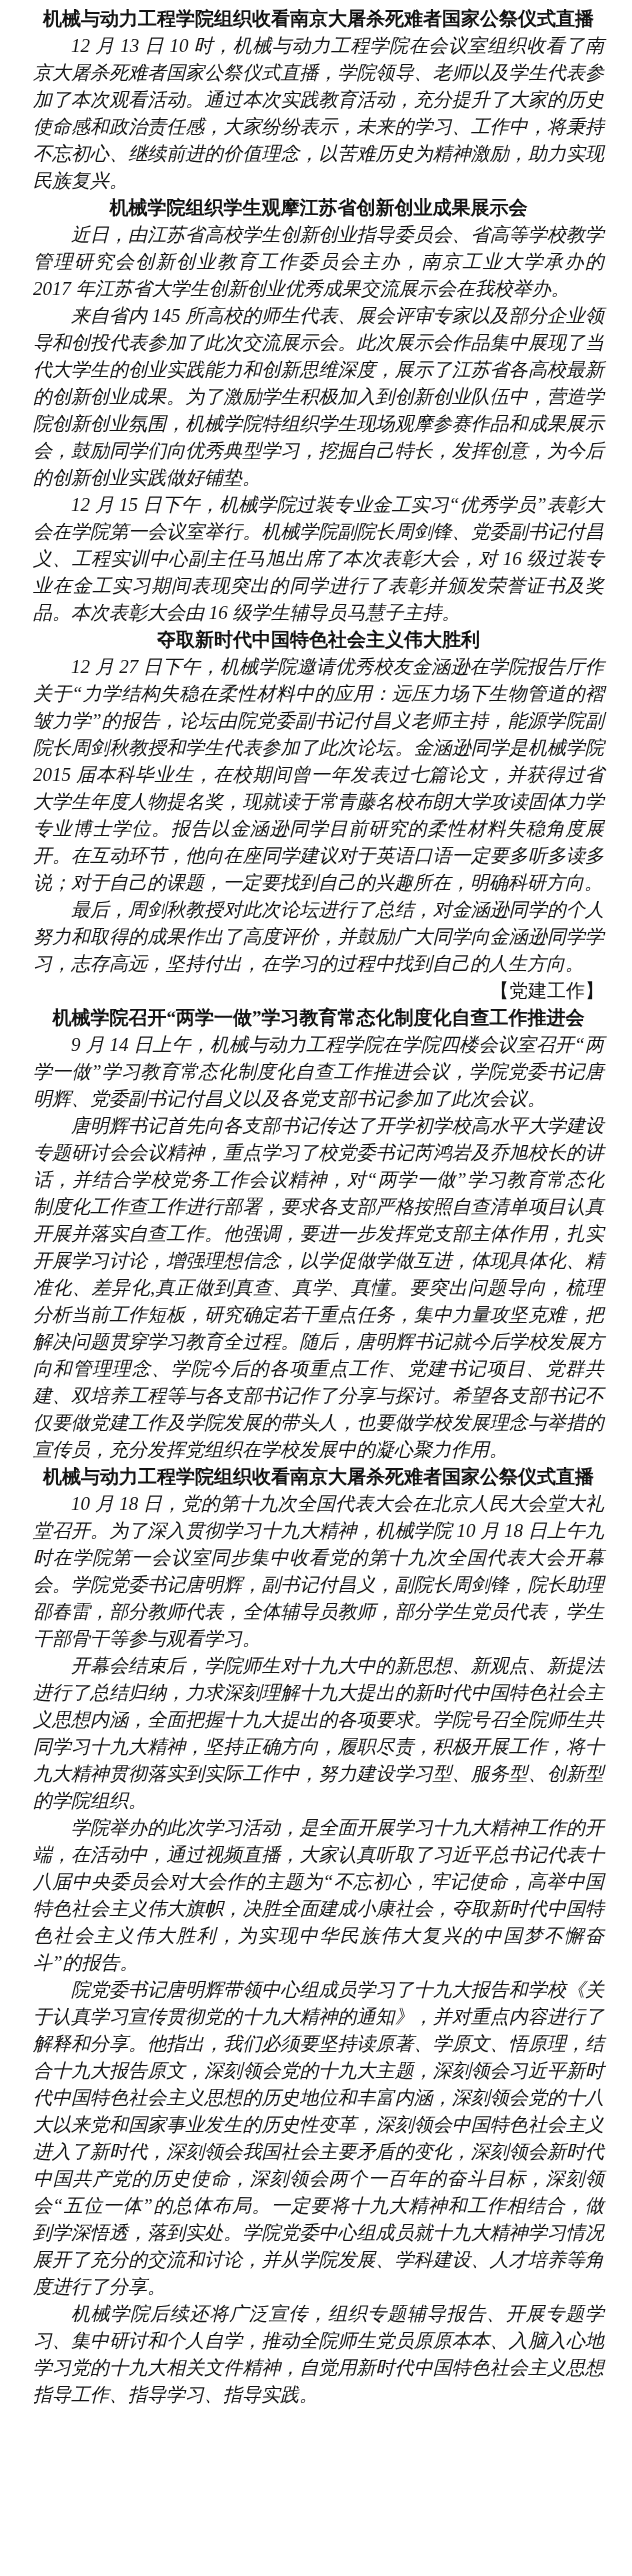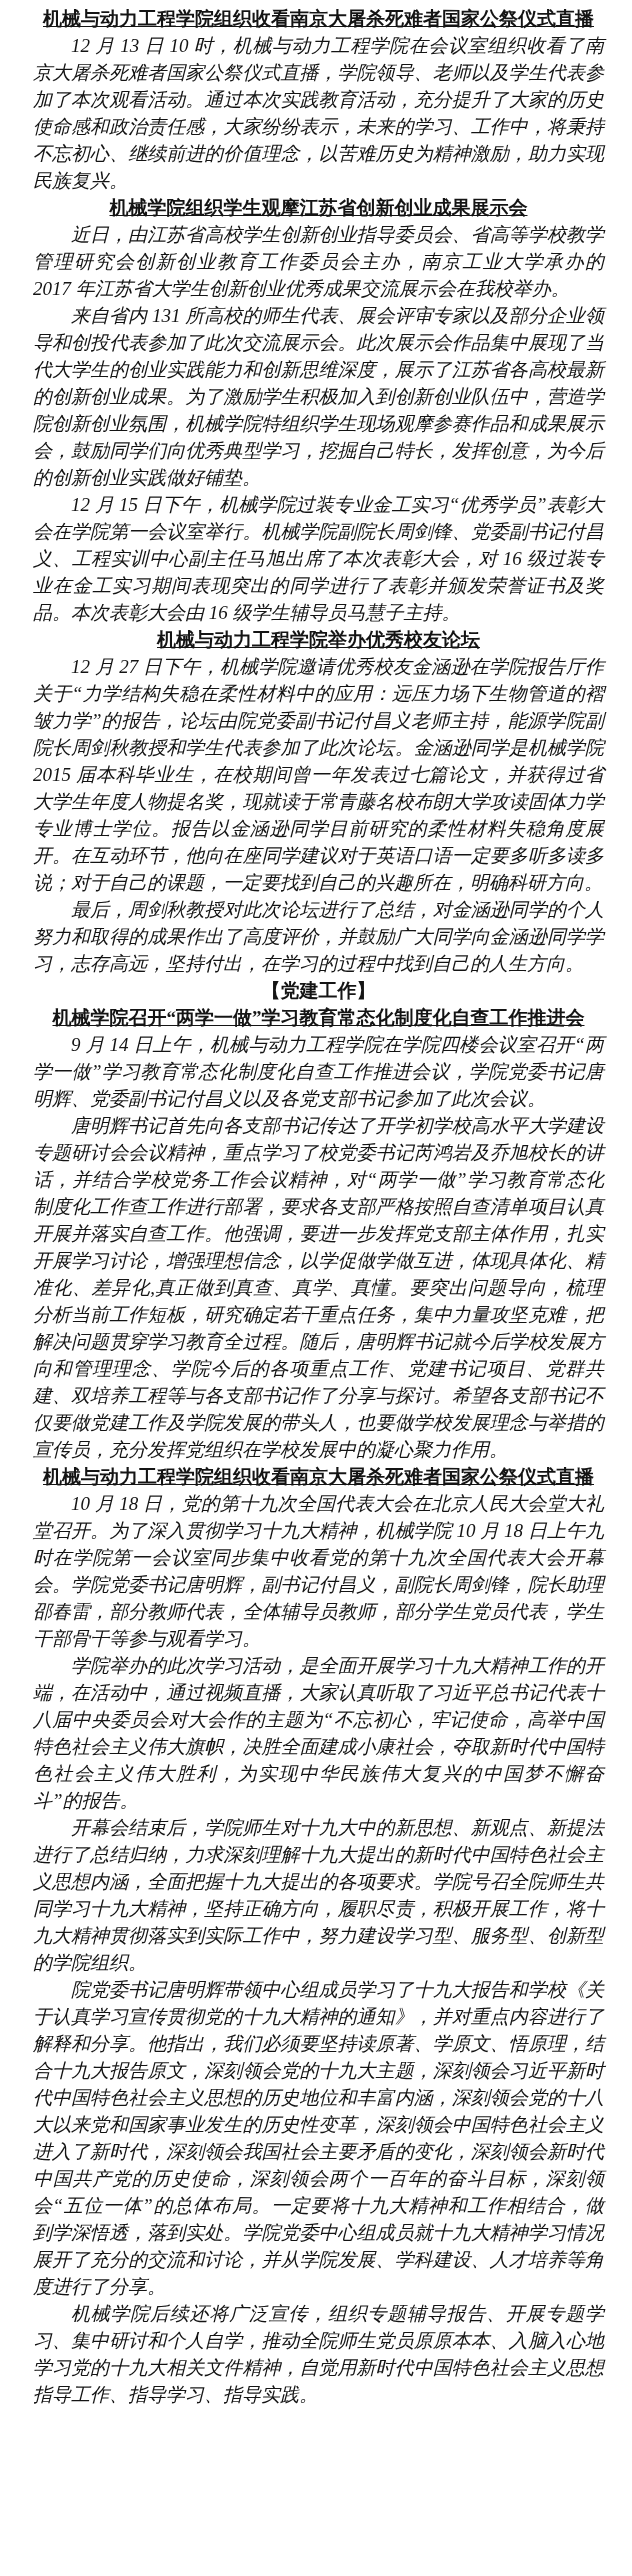--- a/index.html
+++ b/index.html
@@ -16,53 +16,52 @@
     color: #141414;
     font-family: "Liberation Serif", "DejaVu Serif", serif;
     font-size: 19px;
     line-height: 27px;
   }
   .h {
     margin: 0;
     font-weight: bold;
     text-align: center;
     text-indent: 0;
-    text-decoration: underline;
   }
   .p {
     margin: 0;
     text-align: justify;
     text-justify: inter-ideograph;
     text-indent: 2em;
     font-style: italic;
   }
   .label {
     margin: 0;
-    font-weight: bold;
-    text-align: center;
+    font-weight: normal;
+    text-align: right;
     text-indent: 0;
   }
 </style>
 </head>
 <body>
 
 <div class="page">
   <p class="h">机械与动力工程学院组织收看南京大屠杀死难者国家公祭仪式直播</p>
   <p class="p">12 月 13 日 10 时，机械与动力工程学院在会议室组织收看了南京大屠杀死难者国家公祭仪式直播，学院领导、老师以及学生代表参加了本次观看活动。通过本次实践教育活动，充分提升了大家的历史使命感和政治责任感，大家纷纷表示，未来的学习、工作中，将秉持不忘初心、继续前进的价值理念，以苦难历史为精神激励，助力实现民族复兴。</p>
   <p class="h">机械学院组织学生观摩江苏省创新创业成果展示会</p>
   <p class="p">近日，由江苏省高校学生创新创业指导委员会、省高等学校教学管理研究会创新创业教育工作委员会主办，南京工业大学承办的 2017 年江苏省大学生创新创业优秀成果交流展示会在我校举办。</p>
-  <p class="p">来自省内 131 所高校的师生代表、展会评审专家以及部分企业领导和创投代表参加了此次交流展示会。此次展示会作品集中展现了当代大学生的创业实践能力和创新思维深度，展示了江苏省各高校最新的创新创业成果。为了激励学生积极加入到创新创业队伍中，营造学院创新创业氛围，机械学院特组织学生现场观摩参赛作品和成果展示会，鼓励同学们向优秀典型学习，挖掘自己特长，发挥创意，为今后的创新创业实践做好铺垫。</p>
+  <p class="p">来自省内 145 所高校的师生代表、展会评审专家以及部分企业领导和创投代表参加了此次交流展示会。此次展示会作品集中展现了当代大学生的创业实践能力和创新思维深度，展示了江苏省各高校最新的创新创业成果。为了激励学生积极加入到创新创业队伍中，营造学院创新创业氛围，机械学院特组织学生现场观摩参赛作品和成果展示会，鼓励同学们向优秀典型学习，挖掘自己特长，发挥创意，为今后的创新创业实践做好铺垫。</p>
   <p class="p">12 月 15 日下午，机械学院过装专业金工实习“优秀学员”表彰大会在学院第一会议室举行。机械学院副院长周剑锋、党委副书记付昌义、工程实训中心副主任马旭出席了本次表彰大会，对 16 级过装专业在金工实习期间表现突出的同学进行了表彰并颁发荣誉证书及奖品。本次表彰大会由 16 级学生辅导员马慧子主持。</p>
-  <p class="h">机械与动力工程学院举办优秀校友论坛</p>
+  <p class="h">夺取新时代中国特色社会主义伟大胜利</p>
   <p class="p">12 月 27 日下午，机械学院邀请优秀校友金涵逊在学院报告厅作关于“力学结构失稳在柔性材料中的应用：远压力场下生物管道的褶皱力学”的报告，论坛由院党委副书记付昌义老师主持，能源学院副院长周剑秋教授和学生代表参加了此次论坛。金涵逊同学是机械学院 2015 届本科毕业生，在校期间曾一年发表过七篇论文，并获得过省大学生年度人物提名奖，现就读于常青藤名校布朗大学攻读固体力学专业博士学位。报告以金涵逊同学目前研究的柔性材料失稳角度展开。在互动环节，他向在座同学建议对于英语口语一定要多听多读多说；对于自己的课题，一定要找到自己的兴趣所在，明确科研方向。</p>
   <p class="p">最后，周剑秋教授对此次论坛进行了总结，对金涵逊同学的个人努力和取得的成果作出了高度评价，并鼓励广大同学向金涵逊同学学习，志存高远，坚持付出，在学习的过程中找到自己的人生方向。</p>
   <p class="label">【党建工作】</p>
   <p class="h">机械学院召开“两学一做”学习教育常态化制度化自查工作推进会</p>
   <p class="p">9 月 14 日上午，机械与动力工程学院在学院四楼会议室召开“两学一做”学习教育常态化制度化自查工作推进会议，学院党委书记唐明辉、党委副书记付昌义以及各党支部书记参加了此次会议。</p>
   <p class="p">唐明辉书记首先向各支部书记传达了开学初学校高水平大学建设专题研讨会会议精神，重点学习了校党委书记芮鸿岩及乔旭校长的讲话，并结合学校党务工作会议精神，对“两学一做”学习教育常态化制度化工作查工作进行部署，要求各支部严格按照自查清单项目认真开展并落实自查工作。他强调，要进一步发挥党支部主体作用，扎实开展学习讨论，增强理想信念，以学促做学做互进，体现具体化、精准化、差异化,真正做到真查、真学、真懂。要突出问题导向，梳理分析当前工作短板，研究确定若干重点任务，集中力量攻坚克难，把解决问题贯穿学习教育全过程。随后，唐明辉书记就今后学校发展方向和管理理念、学院今后的各项重点工作、党建书记项目、党群共建、双培养工程等与各支部书记作了分享与探讨。希望各支部书记不仅要做党建工作及学院发展的带头人，也要做学校发展理念与举措的宣传员，充分发挥党组织在学校发展中的凝心聚力作用。</p>
   <p class="h">机械与动力工程学院组织收看南京大屠杀死难者国家公祭仪式直播</p>
   <p class="p">10 月 18 日，党的第十九次全国代表大会在北京人民大会堂大礼堂召开。为了深入贯彻学习十九大精神，机械学院 10 月 18 日上午九时在学院第一会议室同步集中收看党的第十九次全国代表大会开幕会。学院党委书记唐明辉，副书记付昌义，副院长周剑锋，院长助理邵春雷，部分教师代表，全体辅导员教师，部分学生党员代表，学生干部骨干等参与观看学习。</p>
+  <p class="p">开幕会结束后，学院师生对十九大中的新思想、新观点、新提法进行了总结归纳，力求深刻理解十九大提出的新时代中国特色社会主义思想内涵，全面把握十九大提出的各项要求。学院号召全院师生共同学习十九大精神，坚持正确方向，履职尽责，积极开展工作，将十九大精神贯彻落实到实际工作中，努力建设学习型、服务型、创新型的学院组织。</p>
   <p class="p">学院举办的此次学习活动，是全面开展学习十九大精神工作的开端，在活动中，通过视频直播，大家认真听取了习近平总书记代表十八届中央委员会对大会作的主题为“不忘初心，牢记使命，高举中国特色社会主义伟大旗帜，决胜全面建成小康社会，夺取新时代中国特色社会主义伟大胜利，为实现中华民族伟大复兴的中国梦不懈奋斗”的报告。</p>
-  <p class="p">开幕会结束后，学院师生对十九大中的新思想、新观点、新提法进行了总结归纳，力求深刻理解十九大提出的新时代中国特色社会主义思想内涵，全面把握十九大提出的各项要求。学院号召全院师生共同学习十九大精神，坚持正确方向，履职尽责，积极开展工作，将十九大精神贯彻落实到实际工作中，努力建设学习型、服务型、创新型的学院组织。</p>
   <p class="p">院党委书记唐明辉带领中心组成员学习了十九大报告和学校《关于认真学习宣传贯彻党的十九大精神的通知》，并对重点内容进行了解释和分享。他指出，我们必须要坚持读原著、学原文、悟原理，结合十九大报告原文，深刻领会党的十九大主题，深刻领会习近平新时代中国特色社会主义思想的历史地位和丰富内涵，深刻领会党的十八大以来党和国家事业发生的历史性变革，深刻领会中国特色社会主义进入了新时代，深刻领会我国社会主要矛盾的变化，深刻领会新时代中国共产党的历史使命，深刻领会两个一百年的奋斗目标，深刻领会“五位一体”的总体布局。一定要将十九大精神和工作相结合，做到学深悟透，落到实处。学院党委中心组成员就十九大精神学习情况展开了充分的交流和讨论，并从学院发展、学科建设、人才培养等角度进行了分享。</p>
   <p class="p">机械学院后续还将广泛宣传，组织专题辅导报告、开展专题学习、集中研讨和个人自学，推动全院师生党员原原本本、入脑入心地学习党的十九大相关文件精神，自觉用新时代中国特色社会主义思想指导工作、指导学习、指导实践。</p>
 </div>
 
 
 </body></html>

